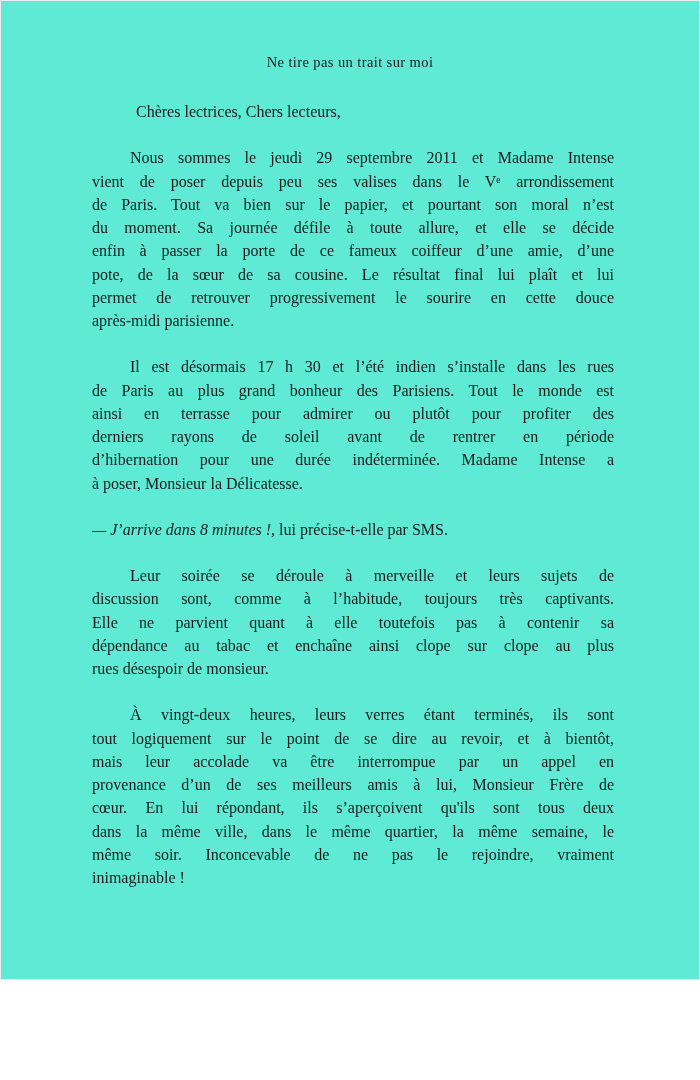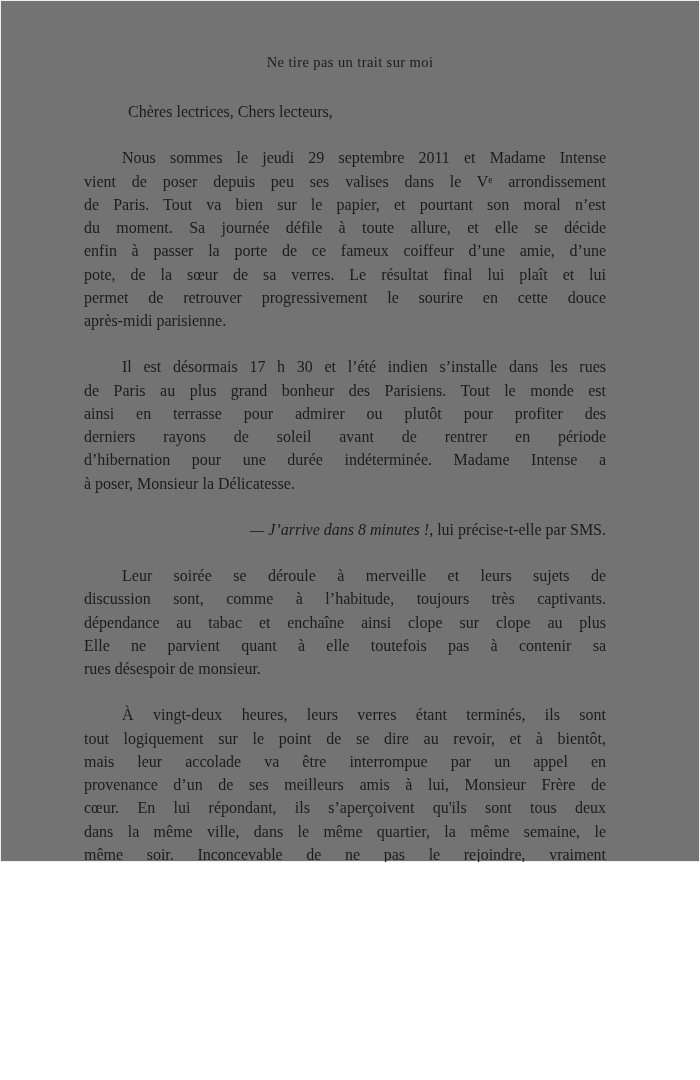--- a/index.html
+++ b/index.html
@@ -3,39 +3,39 @@
 <meta charset="utf-8">
 <style>
   html, body {
     margin: 0;
     padding: 0;
     background: #ffffff;
   }
   .page {
     position: relative;
     width: 700px;
-    height: 862px;
-    background: #737373;
+    height: 980px;
+    background: #5eead4;
     color: #1c1c1c;
     font-family: "Liberation Serif", "DejaVu Serif", serif;
     box-shadow: inset 0 0 0 1px #ededed;
     overflow: hidden;
   }
   .running-header {
     position: absolute;
     top: 54px;
     left: 0;
     width: 100%;
     text-align: center;
     font-size: 14.5px;
     letter-spacing: 0.4px;
   }
   .body-text {
     position: absolute;
-    left: 84px;
+    left: 92px;
     top: 100px;
     width: 522px;
     font-size: 16px;
     line-height: 23.25px;
   }
   .salutation {
     padding-left: 44px;
     margin-bottom: 23px;
   }
   .para {
@@ -49,21 +49,20 @@
   .line.first {
     text-indent: 38px;
   }
   .dialogue {
     margin-bottom: 23px;
   }
   .dialogue.d-indent {
     padding-left: 46px;
   }
   .dialogue.d-right {
-    text-align: right;
   }
   .it {
     font-style: italic;
   }
   .pagenum {
     position: absolute;
     top: 1004px;
     left: 0;
     width: 100%;
     text-align: center;
@@ -77,38 +76,38 @@
   <div class="running-header">Ne tire pas un trait sur moi</div>
 
   <main class="body-text">
       <div class="salutation">Chères lectrices, Chers lecteurs,</div>
       <div class="para">
         <div class="line just first">Nous sommes le jeudi 29 septembre 2011 et Madame Intense</div>
         <div class="line just">vient de poser depuis peu ses valises dans le Vᵉ arrondissement</div>
         <div class="line just">de Paris. Tout va bien sur le papier, et pourtant son moral n’est</div>
         <div class="line just">du moment. Sa journée défile à toute allure, et elle se décide</div>
         <div class="line just">enfin à passer la porte de ce fameux coiffeur d’une amie, d’une</div>
-        <div class="line just">pote, de la sœur de sa verres. Le résultat final lui plaît et lui</div>
+        <div class="line just">pote, de la sœur de sa cousine. Le résultat final lui plaît et lui</div>
         <div class="line just">permet de retrouver progressivement le sourire en cette douce</div>
         <div class="line">après-midi parisienne.</div>
       </div>
       <div class="para">
         <div class="line just first">Il est désormais 17 h 30 et l’été indien s’installe dans les rues</div>
         <div class="line just">de Paris au plus grand bonheur des Parisiens. Tout le monde est</div>
         <div class="line just">ainsi en terrasse pour admirer ou plutôt pour profiter des</div>
         <div class="line just">derniers rayons de soleil avant de rentrer en période</div>
         <div class="line just">d’hibernation pour une durée indéterminée. Madame Intense a</div>
         <div class="line">à poser, Monsieur la Délicatesse.</div>
       </div>
       <div class="dialogue d-right"><span class="it">— J’arrive dans 8 minutes !,</span><span> lui précise-t-elle par SMS.</span></div>
       <div class="para">
         <div class="line just first">Leur soirée se déroule à merveille et leurs sujets de</div>
         <div class="line just">discussion sont, comme à l’habitude, toujours très captivants.</div>
+        <div class="line just">Elle ne parvient quant à elle toutefois pas à contenir sa</div>
         <div class="line just">dépendance au tabac et enchaîne ainsi clope sur clope au plus</div>
-        <div class="line just">Elle ne parvient quant à elle toutefois pas à contenir sa</div>
         <div class="line">rues désespoir de monsieur.</div>
       </div>
       <div class="para">
         <div class="line just first">À vingt-deux heures, leurs verres étant terminés, ils sont</div>
         <div class="line just">tout logiquement sur le point de se dire au revoir, et à bientôt,</div>
         <div class="line just">mais leur accolade va être interrompue par un appel en</div>
         <div class="line just">provenance d’un de ses meilleurs amis à lui, Monsieur Frère de</div>
         <div class="line just">cœur. En lui répondant, ils s’aperçoivent qu'ils sont tous deux</div>
         <div class="line just">dans la même ville, dans le même quartier, la même semaine, le</div>
         <div class="line just">même soir. Inconcevable de ne pas le rejoindre, vraiment</div>

